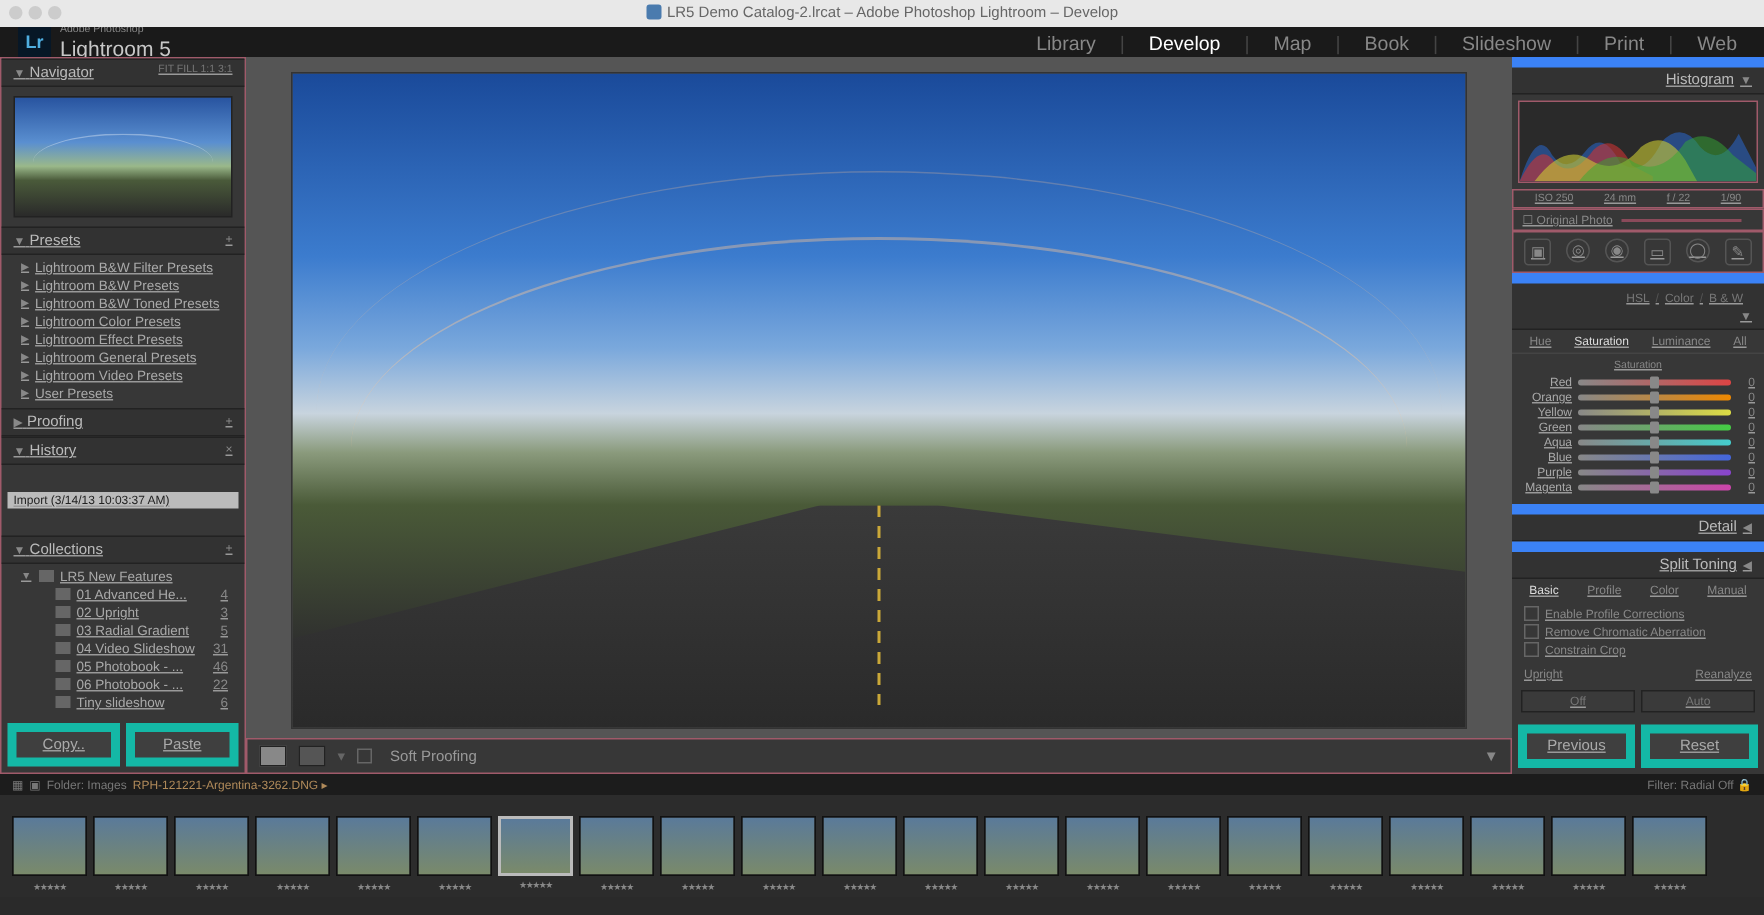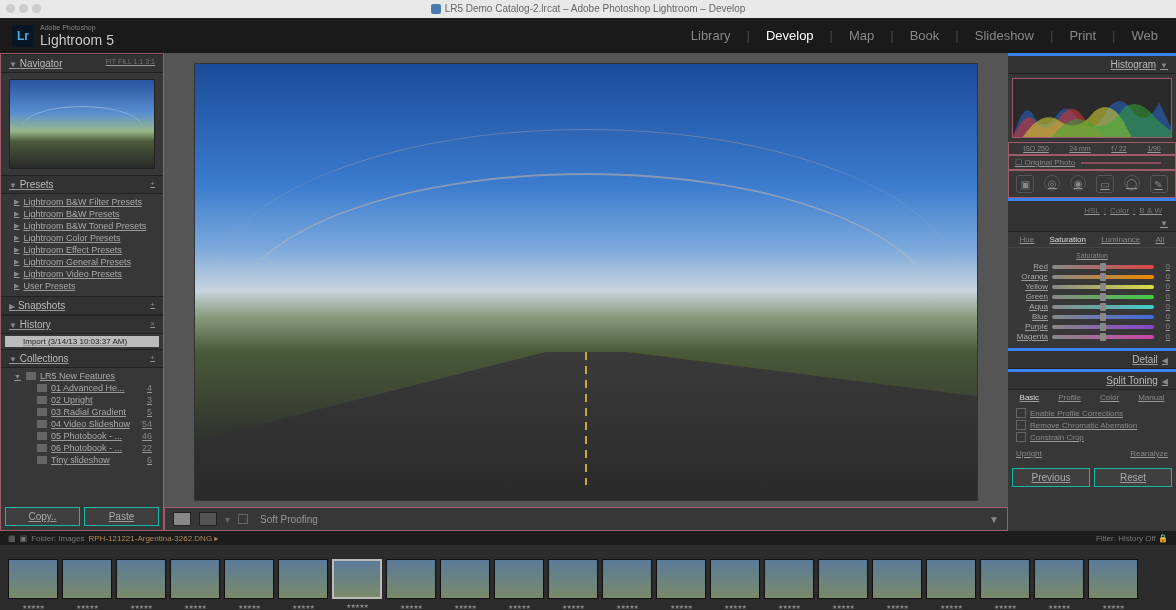--- a/index.html
+++ b/index.html
@@ -1,21 +1,21 @@
 <!DOCTYPE html>
 <html><head>
 <meta charset="utf-8">
 <style>
 * { margin:0; padding:0; box-sizing:border-box; font-family:"Helvetica Neue",Arial,sans-serif; }
 body { background:#2a2a2a; color:#999; width:1176px; height:610px; overflow:hidden; font-size:10px; }
 .titlebar { height:18px; background:#e8e8e8; text-align:center; font-size:10px; color:#666; line-height:18px; position:relative; }
 .titlebar .dots { position:absolute; left:6px; top:4px; display:flex; gap:4px; }
 .titlebar .dot { width:9px; height:9px; border-radius:50%; background:#ccc; }
 .titlebar .appicon { display:inline-block; width:10px; height:10px; background:#4a7bae; border-radius:2px; vertical-align:middle; margin-right:4px; }
-.topbar { height:35px; background:#1a1a1a; display:flex; align-items:center; padding:0 12px; justify-content:space-between; }
+.topbar { height:20px; background:#1a1a1a; display:flex; align-items:center; padding:0 12px; justify-content:space-between; }
 .logo { display:flex; align-items:center; gap:6px; }
 .logo-sq { width:22px; height:22px; background:#071726; color:#4faee0; font-weight:bold; font-size:12px; display:flex; align-items:center; justify-content:center; border-radius:2px; }
 .logo-text { color:#c8c8c8; font-size:14px; font-weight:300; }
 .logo-sub { font-size:7px; color:#888; line-height:8px; }
 .modules { display:flex; gap:4px; color:#888; font-size:13px; }
 .modules span { padding:2px 6px; cursor:pointer; }
 .modules .sep { color:#444; }
 .modules .active { color:#fff; font-weight:500; }
 .main { display:flex; height:478px; }
 .left-panel, .right-panel { background:#373737; display:flex; flex-direction:column; overflow:hidden;text-decoration:underline; }
@@ -26,41 +26,41 @@
 .panel-header .tri { color:#888; font-size:8px; }
 .nav-opts { font-size:7px; color:#777; }
 .nav-preview { margin:6px 8px; height:90px; background:linear-gradient(to bottom,#2854a0 0%,#5a8fd0 38%,#9ab88a 58%,#4a5a3a 70%,#2a2a2a 100%); border:1px solid #222; position:relative; }
 .nav-preview::after { content:""; position:absolute; top:30%; left:8%; right:8%; height:28%; border-radius:60% 60% 0 0/100% 100% 0 0; border-top:1px solid rgba(255,255,255,.35); }
 .preset-list,.coll-list { padding:2px 0 4px 12px; font-size:9px; color:#aaa; }
 .preset-list div,.coll-list div { padding:1px 1px; cursor:pointer; display:flex; align-items:center; gap:4px; }
 .preset-list .tri,.coll-list .tri { font-size:7px; color:#888; }
 .coll-list .tri { width:8px; }
 .coll-list .ic { width:10px; height:8px; background:#666; display:inline-block; }
 .coll-list .ct { color:#888; margin-left:auto; margin-right:10px; }
-.hist-entry { background:#bbb; color:#222; font-size:8px; padding:1px 18px; margin:2px 4px; }
+.hist-entry { background:#bbb; color:#222; font-size:8px; padding:1px 4px; margin:18px 4px; }
 .btn-row { display:flex; gap:4px; padding:4px; margin-top:auto; }
-.btn { flex:1; background:#3f3f3f; border:1px solid #14b8a6; color:#aaa; text-align:center; padding:3px 0; font-size:10px; cursor:pointer; }
+.btn { flex:1; background:#3f3f3f; border:6px solid #14b8a6; color:#aaa; text-align:center; padding:3px 0; font-size:10px; cursor:pointer; }
 .center-image { flex:1; margin:10px 30px 6px; background:linear-gradient(to bottom,#1a4a9a 0%,#3c7cce 28%,#7aa8dc 42%,#c8d4de 52%,#8a9a7c 58%,#4a5a38 66%,#2e2e2e 88%); position:relative; border:1px solid #333; }
 .center-image::before { content:""; position:absolute; top:25%; left:5%; right:5%; height:35%; border-radius:55% 55% 0 0/100% 100% 0 0; border-top:2px solid rgba(255,200,150,.4); }
 .center-image::after { content:""; position:absolute; top:15%; left:2%; right:2%; height:40%; border-radius:55% 55% 0 0/100% 100% 0 0; border-top:1px solid rgba(255,200,150,.25); }
 .road { position:absolute; bottom:0; left:0; right:0; height:34%; background:linear-gradient(to top,#2a2a2a 0%,#3a3a3a 100%); clip-path:polygon(0 100%,100% 100%,100% 30%,55% 0,45% 0,0 60%); }
 .road::after { content:""; position:absolute; left:50%; top:0; bottom:10%; width:2px; background:repeating-linear-gradient(to bottom,#caa838 0 8px,transparent 8px 14px); transform:translateX(-50%); }
 .toolbar-bottom { height:24px; background:#373737; display:flex; align-items:center; padding:0 8px; gap:8px; font-size:10px; color:#999; border-top:1px solid #222; }
 .tool-sq { width:18px; height:14px; background:#555; border:1px solid #222; cursor:pointer; }
 .tool-sq.active { background:#888; }
 .chk { width:10px; height:10px; border:1px solid #666; display:inline-block; margin-right:4px; vertical-align:middle; cursor:pointer; }
 .histogram { margin:4px; height:60px; background:#2a2a2a; border:1px solid #111; position:relative; overflow:hidden; }
 .histogram svg { width:100%; height:100%; }
 .hist-info { display:flex; justify-content:space-around; font-size:7px; color:#888; padding:2px 4px; }
 .orig-line { font-size:8px; color:#888; padding:2px 6px; border-bottom:1px solid #444; }
 .orig-line .bar { display:inline-block; width:80px; height:2px; background:#8a4a5a; margin-left:6px; vertical-align:middle; }
 .tool-icons { display:flex; gap:3px; padding:4px; justify-content:space-around; border-bottom:1px solid #222; }
 .ticon { width:18px; height:18px; border:1px solid #555; border-radius:3px; cursor:pointer; display:flex; align-items:center; justify-content:center; color:#888; font-size:10px; }
 .ticon.circ { border-radius:50%; width:16px; height:16px; }
-.panel-right-header { background:#323232; padding:3px 8px; text-align:right; font-size:10px; color:#bbb; border-top:3px solid #3b82f6; border-bottom:1px solid #222; cursor:pointer; }
+.panel-right-header { background:#323232; padding:3px 8px; text-align:right; font-size:10px; color:#bbb; border-top:7px solid #3b82f6; border-bottom:1px solid #222; cursor:pointer; }
 .panel-right-header .tri { color:#888; font-size:8px; margin-left:4px; }
 .hsl-tabs { display:flex; justify-content:flex-end; gap:4px; font-size:8px; color:#777; padding:2px 6px; }
 .hsl-tabs span { cursor:pointer; }
 .hsl-tabs .sep { color:#555; }
 .sub-tabs { display:flex; justify-content:space-around; font-size:8px; color:#888; padding:3px 4px; border-bottom:1px solid #444; }
 .sub-tabs span { cursor:pointer; }
 .sub-tabs .active { color:#ddd; }
 .sliders { padding:2px 6px 6px; }
 .sliders .lbl { font-size:7px; color:#888; text-align:center; padding:2px 0; }
 .slider-row { display:flex; align-items:center; font-size:8px; color:#aaa; margin:1px 0; gap:4px; }
@@ -140,40 +140,40 @@
         <div><span class="tri">▶</span> Lightroom B&amp;W Presets</div>
         <div><span class="tri">▶</span> Lightroom B&amp;W Toned Presets</div>
         <div><span class="tri">▶</span> Lightroom Color Presets</div>
         <div><span class="tri">▶</span> Lightroom Effect Presets</div>
         <div><span class="tri">▶</span> Lightroom General Presets</div>
         <div><span class="tri">▶</span> Lightroom Video Presets</div>
         <div><span class="tri">▶</span> User Presets</div>
       </div>
 
     <div class="panel-header">
-      <span><span class="tri">▶</span> <span>Snapshots</span></span>
+      <span><span class="tri">▶</span> <span>Proofing</span></span>
         <span class="tri">+</span>
     </div>
 
     <div class="panel-header">
       <span><span class="tri">▼</span> <span>History</span></span>
         <span class="tri">×</span>
     </div>
     <div class="hist-entry">Import (3/14/13 10:03:37 AM)</div>
 
     <div class="panel-header">
       <span><span class="tri">▼</span> <span>Collections</span></span>
         <span class="tri">+</span>
     </div>
     <div class="coll-list" id="coll-list">
         <div><span class="tri">▼</span><span class="ic"></span> LR5 New Features</div>
         <div style="padding-left: 12px;"><span class="tri"></span><span class="ic"></span> 01 Advanced He...<span class="ct">4</span></div>
         <div style="padding-left: 12px;"><span class="tri"></span><span class="ic"></span> 02 Upright<span class="ct">3</span></div>
         <div style="padding-left: 12px;"><span class="tri"></span><span class="ic"></span> 03 Radial Gradient<span class="ct">5</span></div>
-        <div style="padding-left: 12px;"><span class="tri"></span><span class="ic"></span> 04 Video Slideshow<span class="ct">54</span></div>
+        <div style="padding-left: 12px;"><span class="tri"></span><span class="ic"></span> 04 Video Slideshow<span class="ct">31</span></div>
         <div style="padding-left: 12px;"><span class="tri"></span><span class="ic"></span> 05 Photobook - ...<span class="ct">46</span></div>
         <div style="padding-left: 12px;"><span class="tri"></span><span class="ic"></span> 06 Photobook - ...<span class="ct">22</span></div>
         <div style="padding-left: 12px; justify-content: flex-end;"><span class="tri"></span><span class="ic"></span> Tiny slideshow<span class="ct">6</span></div>
       </div>
 
     <div class="btn-row">
       <div class="btn">Copy..</div>
       <div class="btn">Paste</div>
     </div>
   </div>
@@ -313,38 +313,42 @@
       </div>
     <div class="checks" id="lens-checks">
         <div><span class="chk"></span>Enable Profile Corrections</div>
         <div><span class="chk"></span>Remove Chromatic Aberration</div>
         <div><span class="chk"></span>Constrain Crop</div>
       </div>
     <div class="upright-row">
       <span>Upright</span>
       <span>Reanalyze</span>
     </div>
+    <div class="seg-row">
+      <div class="seg">Off</div>
+      <div class="seg">Auto</div>
+    </div>
 
     <div class="btn-row" style="margin-top:2px">
       <div class="btn">Previous</div>
       <div class="btn">Reset</div>
     </div>
   </div>
 </div>
 
 <div class="filmstrip-bar">
   <div class="breadcrumb">
     <span>▦</span>
     <span>▣</span>
     <span>Folder: Images</span>
     <span style="color:#b08a5a">RPH-121221-Argentina-3262.DNG ▸</span>
   </div>
   <div>
     <span>Filter:</span>
-    <span>History Off</span>
+    <span>Radial Off</span>
     <span> 🔒</span>
   </div>
 </div>
 
 <div class="filmstrip" id="filmstrip">
     <div class="thumb">
       <div class="rating">★★★★★</div>
     </div>
     <div class="thumb">
       <div class="rating">★★★★★</div>

